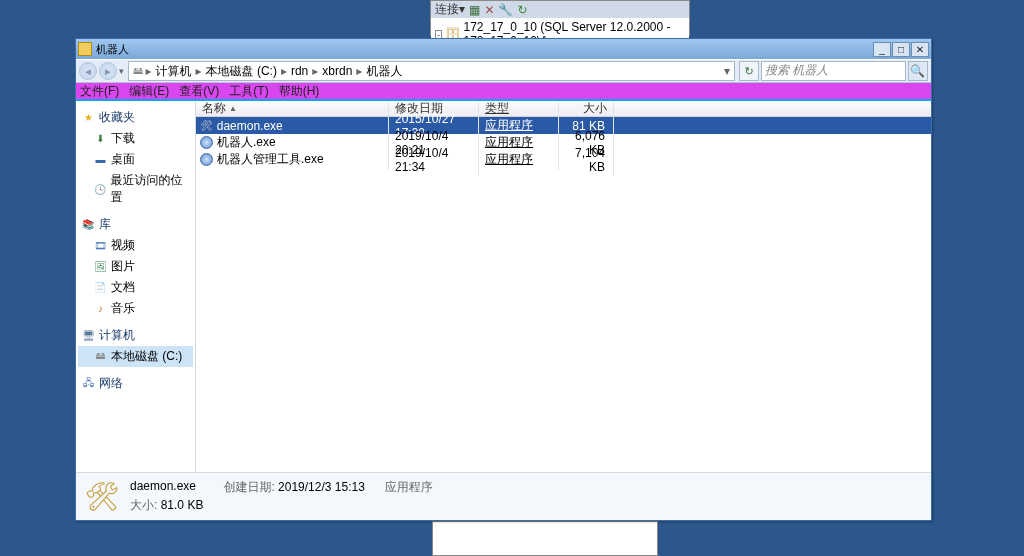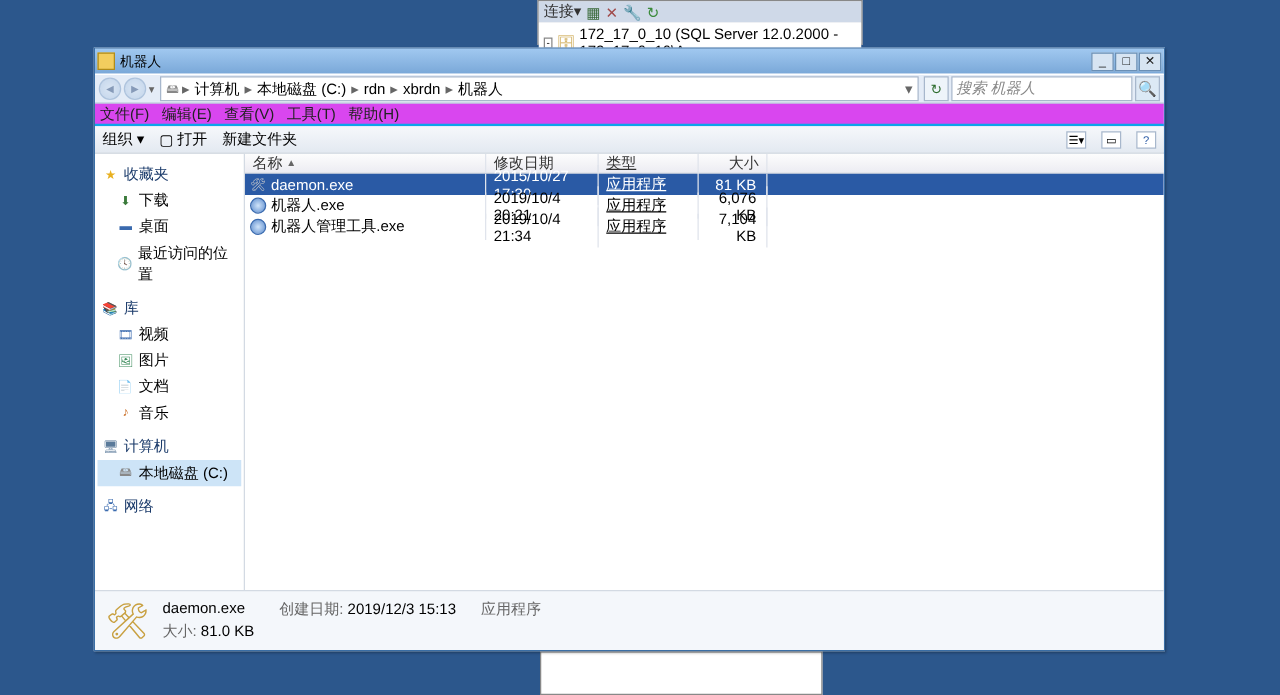--- a/index.html
+++ b/index.html
@@ -122,32 +122,20 @@
   </div>
 
   <div class="menubar">
     <span>文件(F)</span>
     <span>编辑(E)</span>
     <span>查看(V)</span>
     <span>工具(T)</span>
     <span>帮助(H)</span>
   </div>
 
-  <div class="toolbar">
-    <span class="tb-item">组织 ▾</span>
-    <span class="tb-item">
-        <span>▢</span>
-        <span>打开</span>
-      </span>
-    <span class="tb-item">新建文件夹</span>
-    <span class="spacer"></span>
-    <span class="view-ico">☰▾</span>
-    <span class="view-ico">▭</span>
-    <span class="view-ico" style="color:#2a5aa5">?</span>
-  </div>
 
   <div class="body">
     <div class="sidebar">
       <div class="sb-group">
         <div class="sb-head">
             <span class="ico i-star">★</span>
             <span>收藏夹</span>
           </div>
         <div class="sb-item">
             <span class="ico i-dl">⬇</span>

